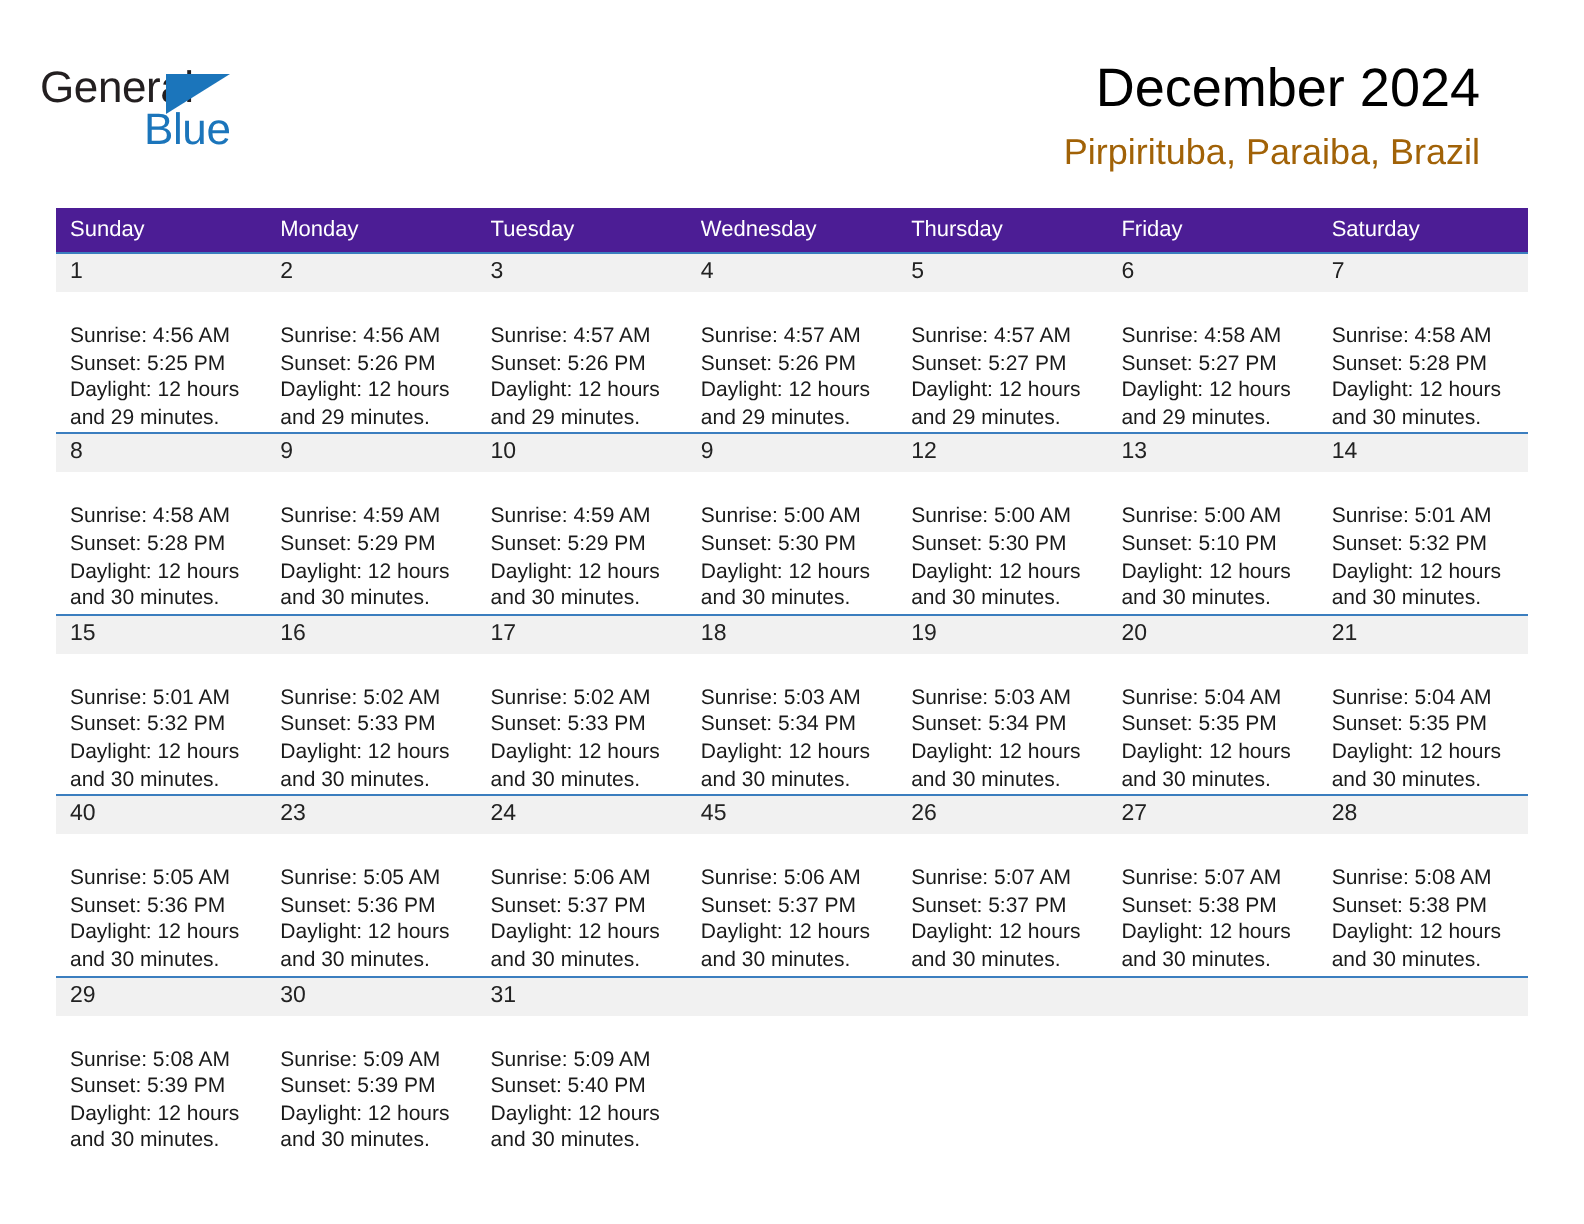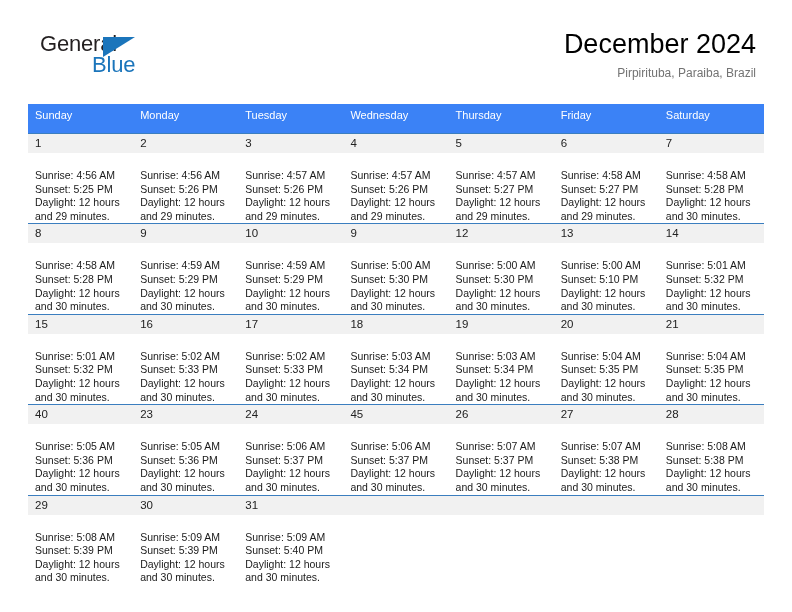--- a/index.html
+++ b/index.html
@@ -26,21 +26,21 @@
   .header {
     position: absolute;
     left: 0;
     top: 0;
     width: 792px;
     height: 100px;
   }
 
   .logo {
     position: absolute;
-    left: 40px;
+    left: 20px;
     top: 33px;
     width: 130px;
     height: 50px;
   }
   .logo-general {
     position: absolute;
     left: 0;
     top: 0;
     font-size: 22px;
     font-weight: 400;
@@ -64,57 +64,57 @@
     left: 63px;
     top: 4px;
     width: 0;
     height: 0;
     border-left: 32px solid #1b75bb;
     border-bottom: 20px solid transparent;
   }
 
   .title-block {
     position: absolute;
-    right: 36px;
+    right: 52px;
     top: 28px;
     text-align: right;
   }
   .month-title {
     font-size: 27px;
     font-weight: 400;
     color: #000000;
     line-height: 1.25;
     white-space: nowrap;
   }
   .location-subtitle {
     margin-top: 4px;
-    font-size: 12px;
+    font-size: 18px;
     font-weight: 400;
-    color: #737373;
+    color: #a16207;
     line-height: 1.2;
     white-space: nowrap;
   }
 
   
   .calendar {
     position: absolute;
     left: 28px;
     top: 104px;
     width: 736px;
     border-collapse: collapse;
     table-layout: fixed;
   }
 
   .calendar th {
-    background: #3b82f6;
+    background: #4c1d95;
     color: #ffffff;
     font-size: 11px;
     font-weight: 400;
     text-align: left;
-    padding: 5px 0 12px 7px;
+    padding: 5px 0 5px 7px;
     border: none;
     height: 12px;
     vertical-align: middle;
   }
 
   .calendar td {
     width: 105.14px;
     padding: 0;
     vertical-align: top;
     border: none;

